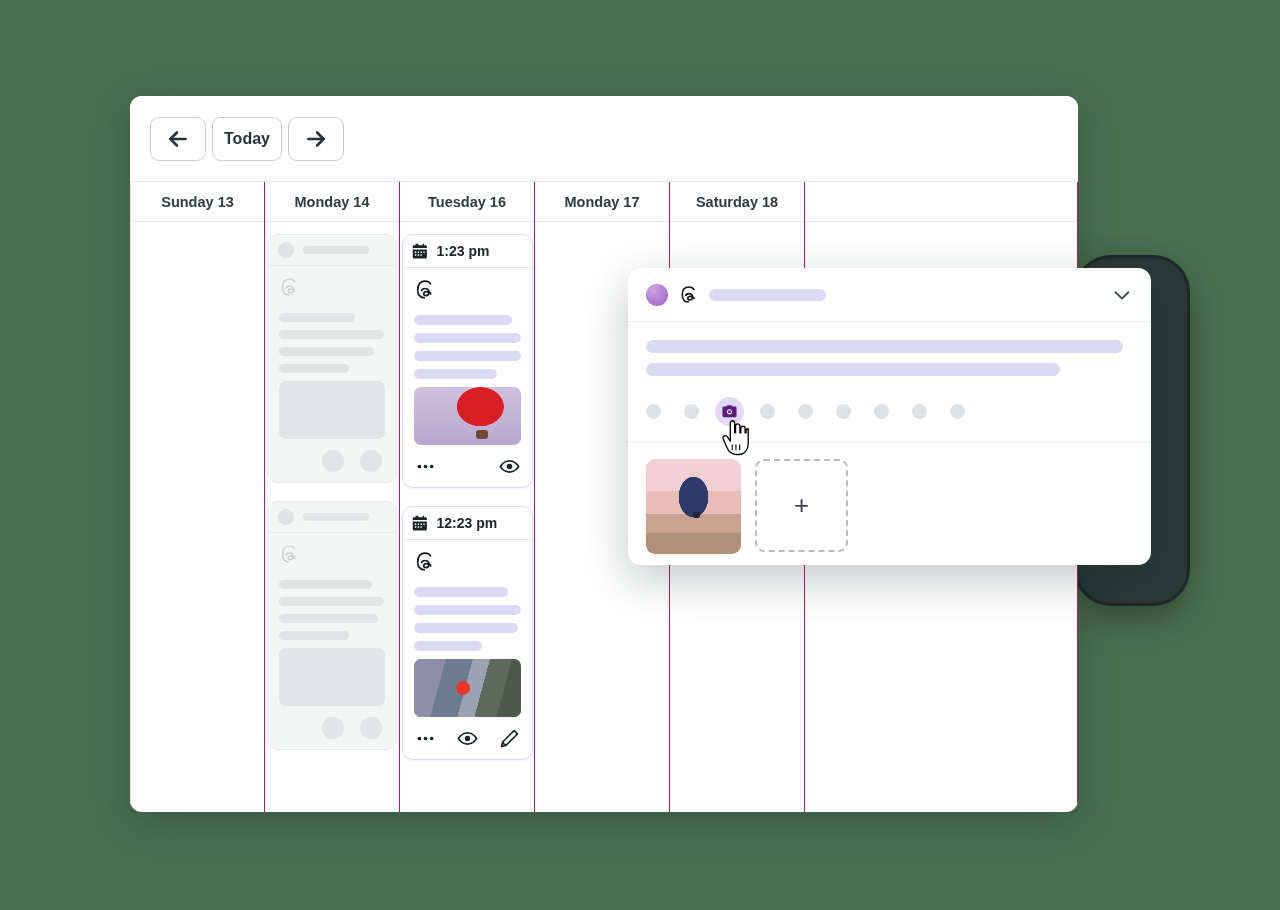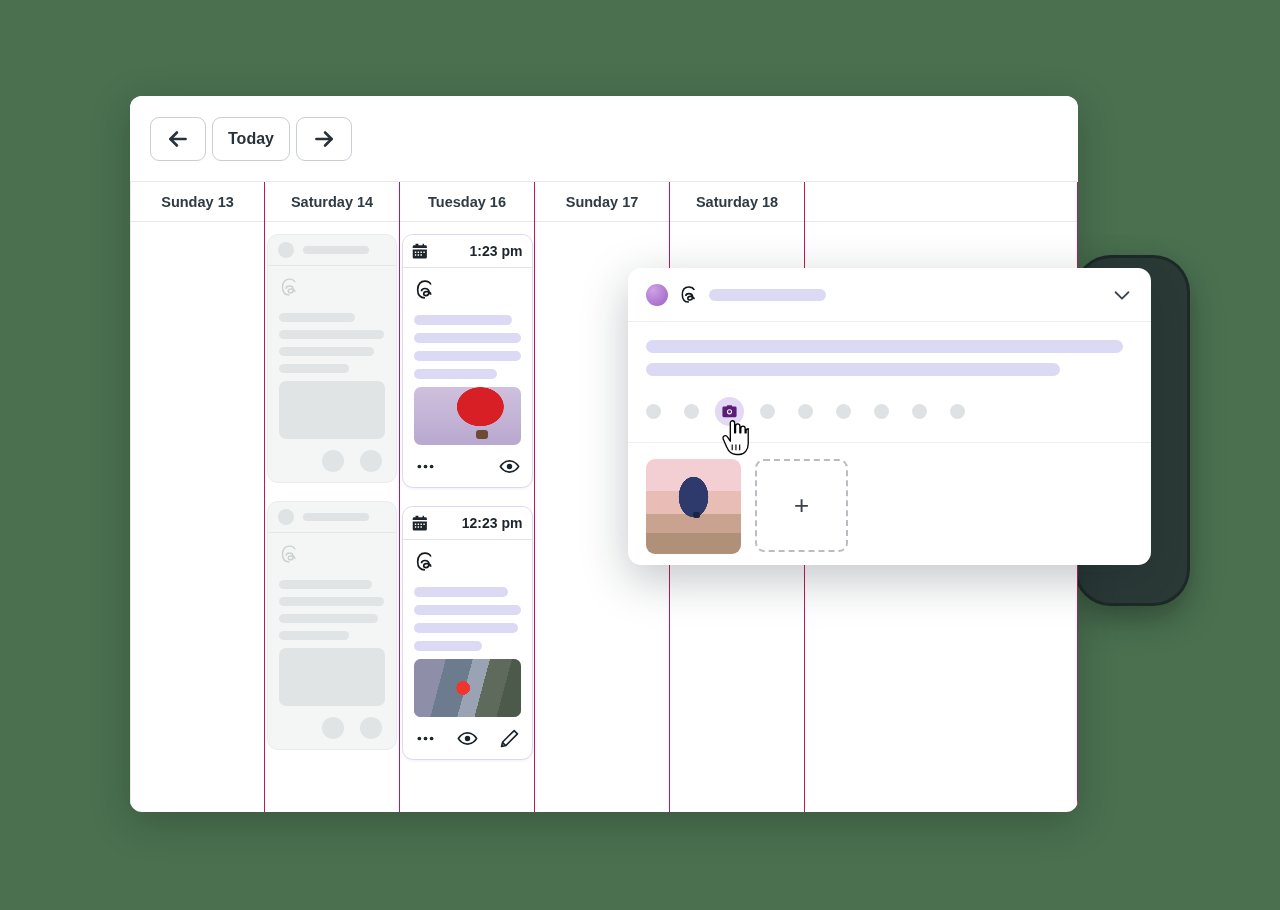--- a/index.html
+++ b/index.html
@@ -32,21 +32,21 @@
     border: 1.6px solid #c9ced3;
     border-radius: 9px;
     background: #fff;
     display: flex; align-items: center; justify-content: center;
     color: #28323a;
     font-size: 16px;
     font-family: "Liberation Sans", sans-serif;
     cursor: pointer;
   }
   #prev-button, #next-button { width: 56px; }
-  #today-button { width: 78px; font-weight: 700; margin: 0 6px; }
+  #today-button { width: 70px; font-weight: 700; margin: 0 6px; }
   .arrow-svg { width: 26px; height: 26px; display:block; }
 
   
   #week-grid { display: flex; height: calc(100% - 86px); }
   .day-col {
     flex: 0 0 135px;
     border-right: 1px solid #be185d;
     display: flex; flex-direction: column;
     min-width: 0;
   }
@@ -97,21 +97,21 @@
     position: relative;
   }
   .post-time {
     height: 33px;
     display: flex; align-items: center; gap: 8px;
     padding: 0 9px;
     border-bottom: 1px solid #e5e1f5;
     background: #fff;
   }
   .cal-icon { width: 17px; height: 17px; flex: none; }
-  .post-time-label { font-size: 14px; font-weight: 700; color: #1d252c; flex:1; text-align:right; white-space:nowrap;}
+  .post-time-label { font-size: 14px; font-weight: 700; color: #1d252c; flex:1; white-space:nowrap;}
   .post-body { padding: 11px 11px 0 11px; }
   .threads-logo { width: 21px; height: 21px; margin-bottom: 11px; }
   .pv-line { height: 10px; border-radius: 5px; background: #dcd9f5; margin-bottom: 8px; }
   .pv-img { height: 58px; border-radius: 7px; margin-top: 4px; overflow: hidden; }
   .post-foot { height: 42px; display: flex; align-items: center; gap: 0; padding: 0 12px; }
   .post-foot .ic { flex: 1; display: flex; align-items: center; justify-content: center; cursor: pointer;}
   .post-foot .ic:first-child { justify-content: flex-start; }
   .post-foot .ic:last-child { justify-content: flex-end; }
   .post-foot svg { width: 21px; height: 21px; }
 
@@ -251,21 +251,21 @@
   </div>
 
   <div id="week-grid">
 
     <div class="day-col">
       <div class="day-head">Sunday 13</div>
       <div class="day-body"></div>
     </div>
 
     <div class="day-col">
-      <div class="day-head">Saturday 14</div>
+      <div class="day-head">Monday 14</div>
       <div class="day-body">
 
         <div class="sk-card">
           <div class="sk-head">
             <div class="sk-dot"></div>
             <div class="sk-headbar"></div>
           </div>
           <div class="sk-body">
             <svg class="sk-logo" viewBox="0 0 24 24" fill="none" stroke="#9aa3a5" stroke-width="1.7">
                 <path d="M12.5 21.5c-5 0-8.3-3.3-8.3-9.3C4.2 6 7.6 2.5 12.5 2.5c3.4 0 5.7 1.5 6.8 3.8M8.6 14c0-1.9 1.7-3.1 3.9-3.1 3.5 0 4.6 2 4.6 4.3 0 2.4-1.6 3.8-3.4 3.8-1.6 0-2.6-1-2.6-2.2 0-1.4 1.3-2.3 3.4-2.4 2.6-.1 4.6 1 4.6 3.6"></path>
@@ -386,21 +386,21 @@
                   <path d="M3.9 16.4l3.7 3.7"></path>
                 </svg>
             </span>
           </div>
         </div>
 
       </div>
     </div>
 
     <div class="day-col">
-      <div class="day-head">Sunday 17</div>
+      <div class="day-head">Monday 17</div>
       <div class="day-body"></div>
     </div>
 
     <div class="day-col">
       <div class="day-head">Saturday 18</div>
       <div class="day-body"></div>
     </div>
 
     <div class="day-col filler">
       <div class="day-head"></div>

